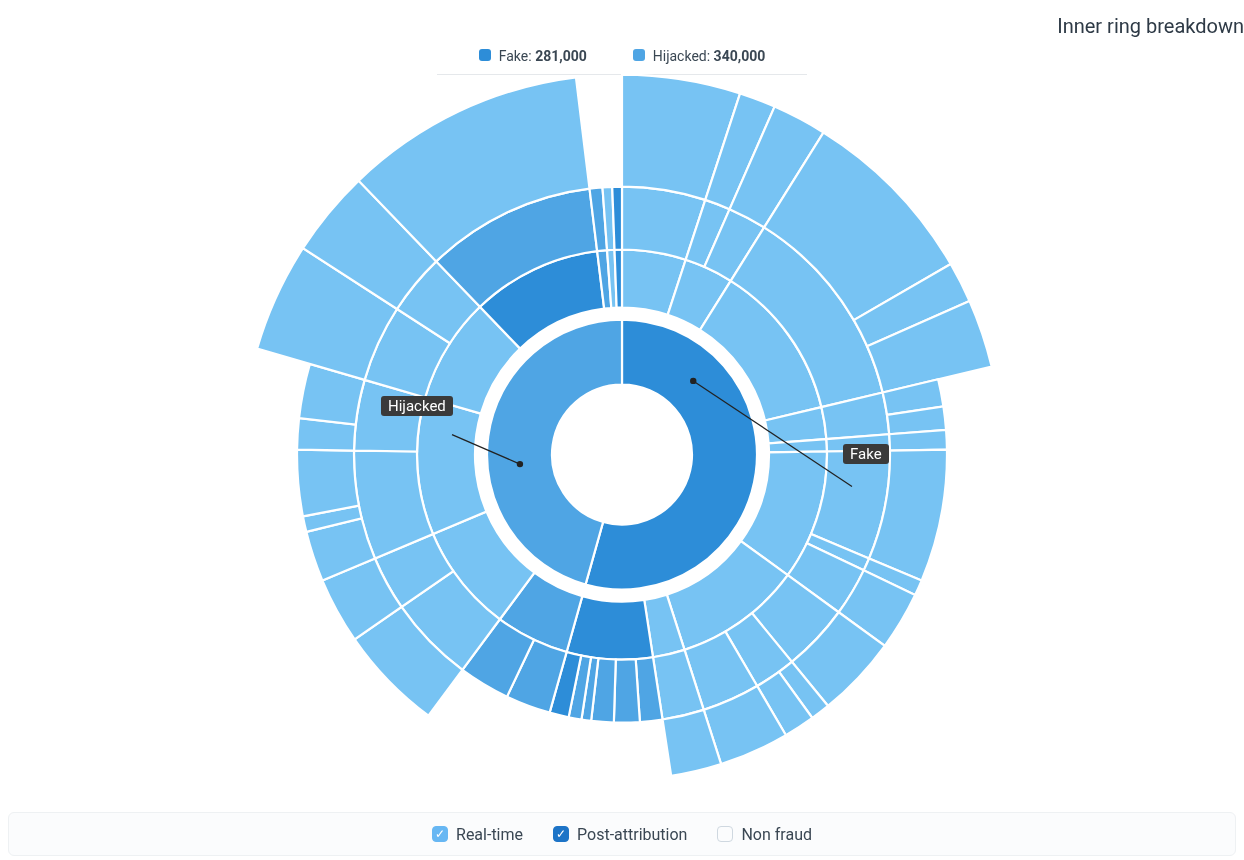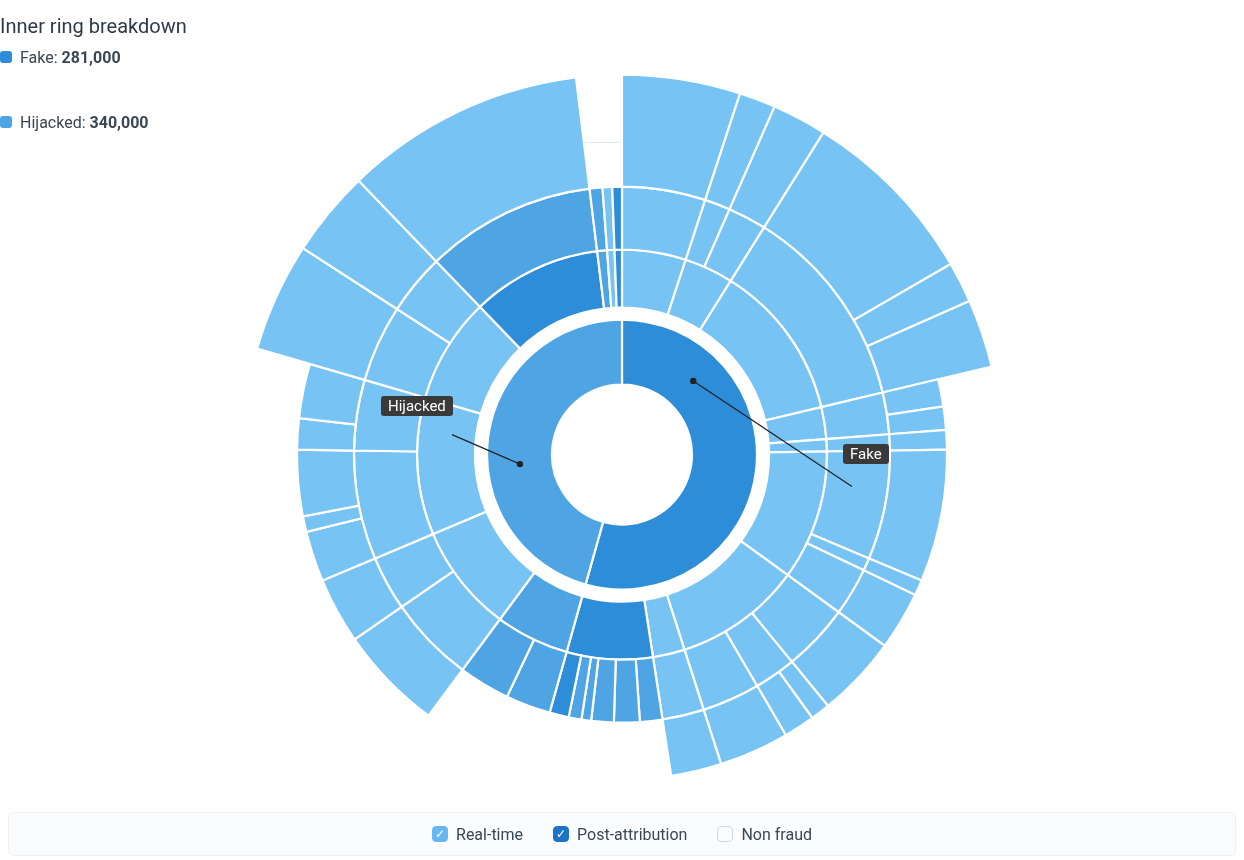--- a/index.html
+++ b/index.html
@@ -1,19 +1,19 @@
 <!DOCTYPE html>
 <html><head>
 <meta charset="utf-8">
 <style>
   *{box-sizing:border-box;}
   html,body{margin:0;padding:0;width:1244px;height:860px;font-family:-apple-system,BlinkMacSystemFont,"Segoe UI",Roboto,Helvetica,Arial,sans-serif;background:#fff;color:#2e3a46;}
   .wrap{width:1244px;height:860px;position:relative;}
-  .title{width:100%;text-align:left;font-size:20px;padding-top:14px;color:#2e3a46;}
-  .legend-top{display:flex;justify-content:center;gap:46px;margin-top:10px;font-size:16px;color:#3a4753;flex-direction:column;}
+  .title{width:100%;text-align:right;font-size:20px;padding-top:14px;color:#2e3a46;}
+  .legend-top{display:flex;justify-content:center;gap:46px;margin-top:10px;font-size:14px;color:#3a4753;}
   .swatch{display:inline-block;width:12px;height:12px;border-radius:3px;margin-right:8px;vertical-align:0px;}
   .sw-a{background:#2d8dd8;}
   .sw-b{background:#4fa5e4;}
   .legend-item .val{font-weight:700;}
   .legend-rule{width:370px;height:1px;background:#e5e8eb;margin:10px auto 0;}
   #sunburst{position:absolute;left:50%;top:50%;transform:translate(-50%,-47%);}
   .callout{position:absolute;font-size:15px;color:#fff;background:#3a3a3a;border-radius:3px;padding:1px 7px;pointer-events:none;}
   .callout.hijacked{left:381px;top:396px;}
   .callout.fake{left:843px;top:444px;}
   .footer{position:absolute;left:8px;right:8px;bottom:4px;height:44px;background:#fbfcfd;border:1px solid #eef1f3;border-radius:6px;display:flex;align-items:center;justify-content:center;gap:30px;font-size:16px;color:#3a4753;}

